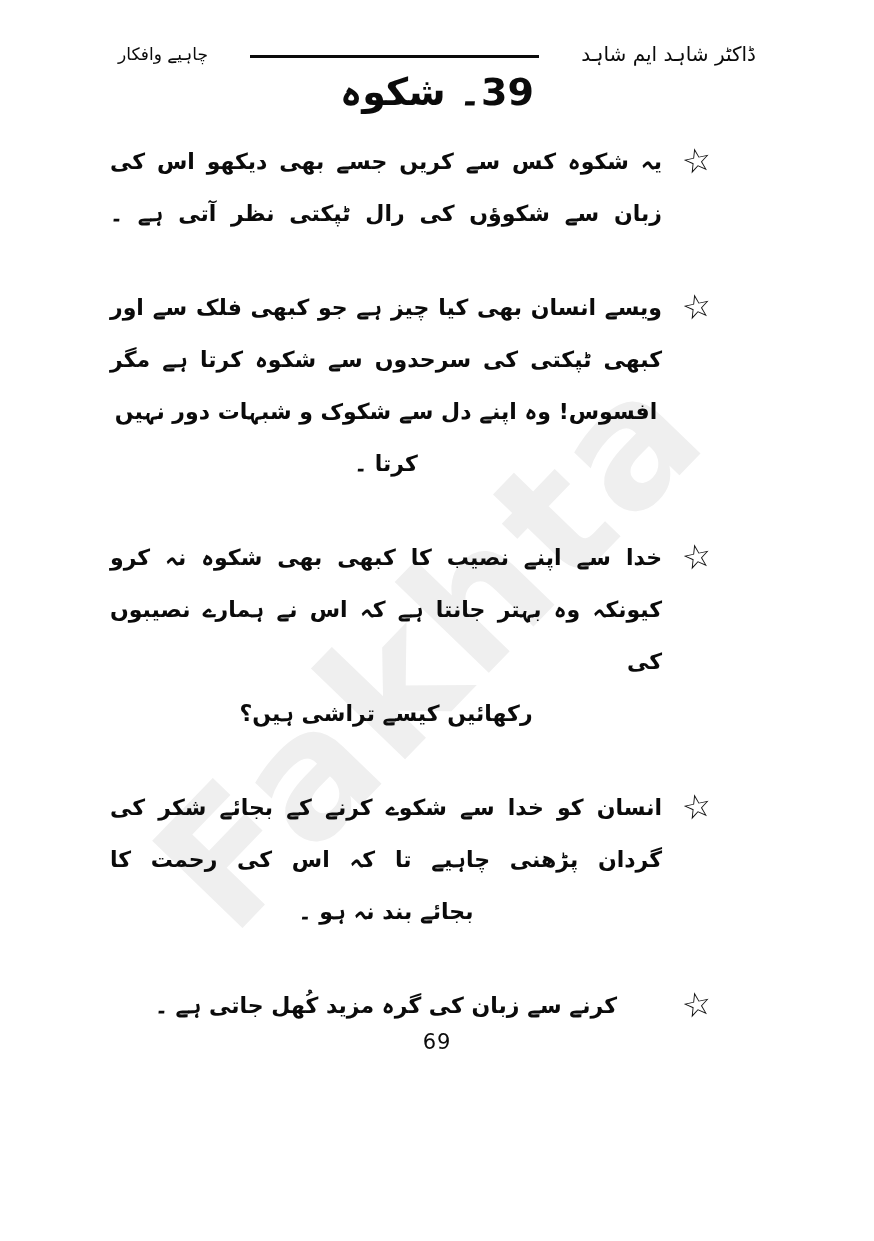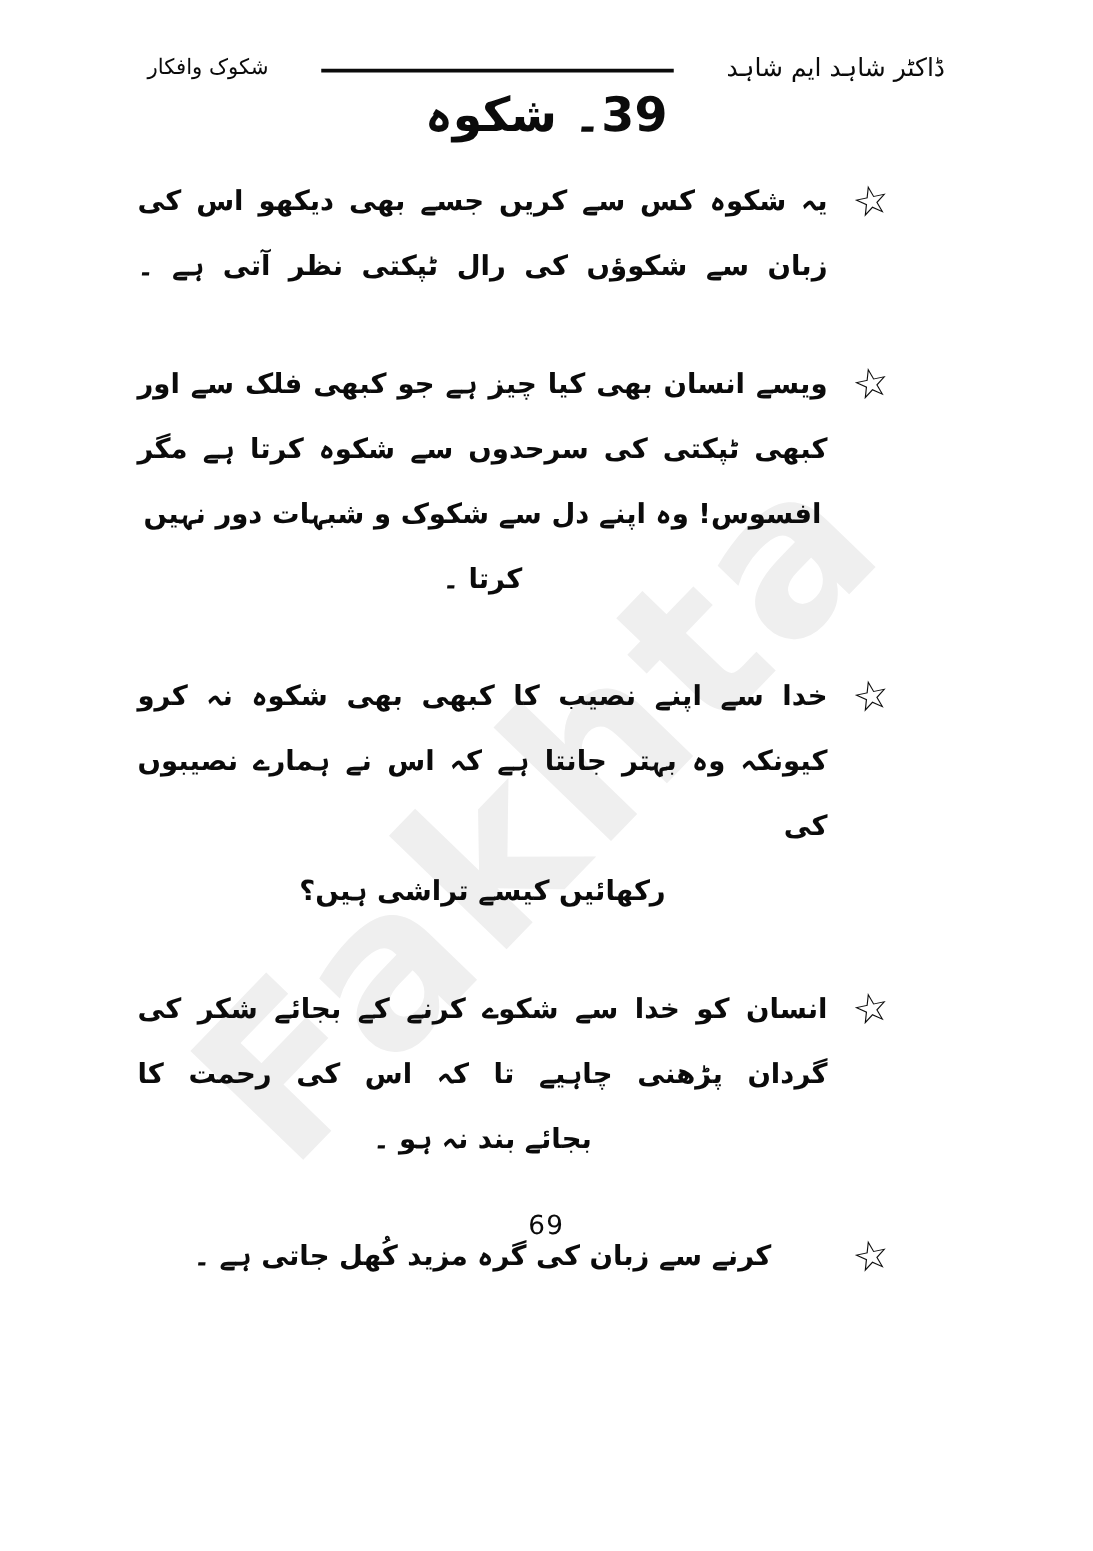--- a/index.html
+++ b/index.html
@@ -93,38 +93,38 @@
   .line-first {
     text-align: justify;
     text-align-last: justify;
   }
   .line-rest {
     text-align: center;
   }
   
   .page-number {
     position: absolute;
-    top: 968px;
+    top: 1030px;
     left: 0;
     width: 100%;
     text-align: center;
     font-size: 21px;
     z-index: 1;
     letter-spacing: 1px;
   }
 </style>
 </head>
 <body>
 
 <div class="watermark">Fakhta</div>
 
 <div class="content">
 
   <div class="page-header">
-    <span class="hdr-left">شکوک وافکار</span>
+    <span class="hdr-left">چاہیے وافکار</span>
     <span class="hdr-rule"></span>
     <span class="hdr-right">ڈاکٹر شاہد ایم شاہد</span>
   </div>
 
   <div class="chapter-title" dir="rtl">39۔ شکوہ</div>
 
   <div class="bullets">
 
     <div class="bullet">
       <span class="star">☆</span>

